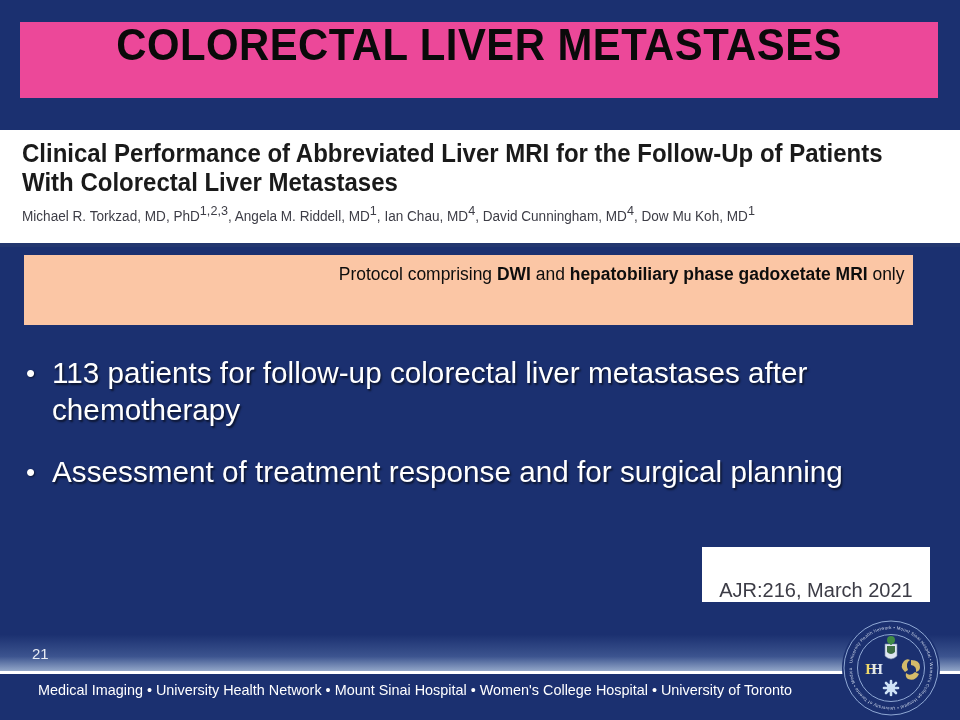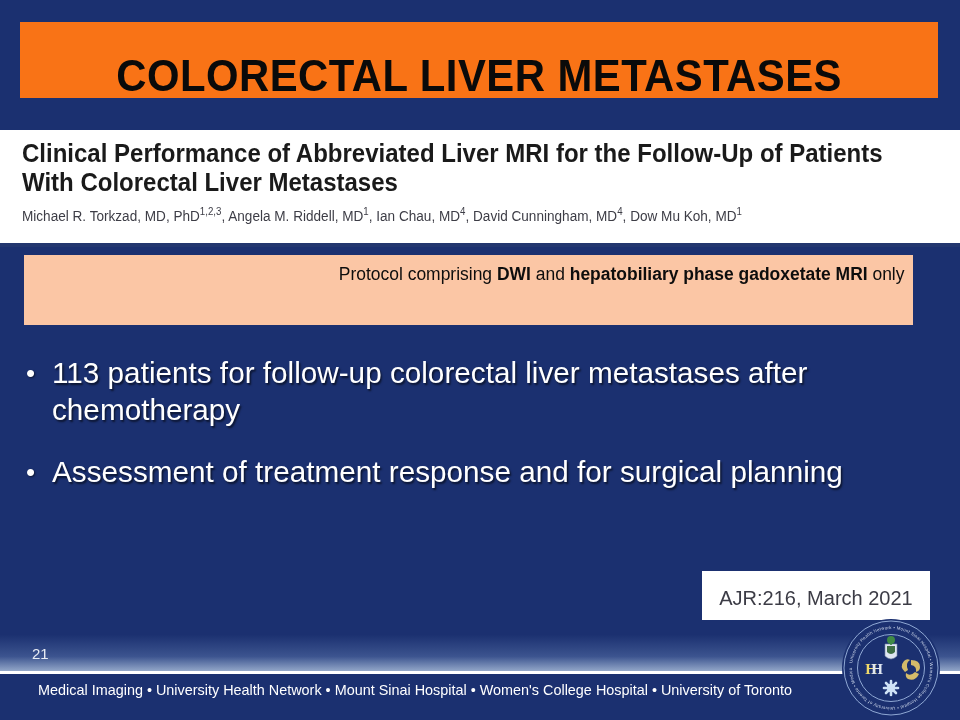--- a/index.html
+++ b/index.html
@@ -16,23 +16,23 @@
     font-family: "Liberation Sans", sans-serif;
   }
 
   
   .title-banner {
     position: absolute;
     left: 20px;
     top: 22px;
     width: 918px;
     height: 76px;
-    background: #f97316;
+    background: #ec4899;
     display: flex;
-    align-items: flex-end;
+    align-items: flex-start;
     justify-content: center;
   }
   .title-banner-text {
     font-family: "Liberation Sans Narrow", "Liberation Sans", sans-serif;
     font-weight: bold;
     font-size: 45px;
     line-height: 1;
     color: #0a0a0a;
     letter-spacing: 0.5px;
     transform: scaleX(0.93);
@@ -69,21 +69,21 @@
     top: 78px;
     width: 920px;
     font-family: "Liberation Sans Narrow", "Liberation Sans", sans-serif;
     font-size: 14px;
     color: #3d3d46;
     white-space: nowrap;
     transform: scaleX(0.97);
     transform-origin: left top;
   }
   .article-authors sup {
-    font-size: 10px;
+    font-size: 13px;
     vertical-align: super;
     line-height: 0;
   }
   .strip-underline {
     position: absolute;
     left: 0;
     top: 243px;
     width: 960px;
     height: 4px;
     background: #23376f;
@@ -140,26 +140,26 @@
     color: #ffffff;
     text-shadow: 1.5px 1.5px 2px rgba(0,0,0,0.6);
     transform: scaleX(0.99);
     transform-origin: left top;
   }
 
   
   .citation-box {
     position: absolute;
     left: 702px;
-    top: 571px;
+    top: 547px;
     width: 228px;
     height: 55px;
     background: #ffffff;
     display: flex;
-    align-items: center;
+    align-items: flex-end;
     justify-content: center;
   }
   .citation-text {
     font-family: "Liberation Sans Narrow", "Liberation Sans", sans-serif;
     font-size: 20px;
     color: #3c3c46;
     white-space: nowrap;
   }
 
   

